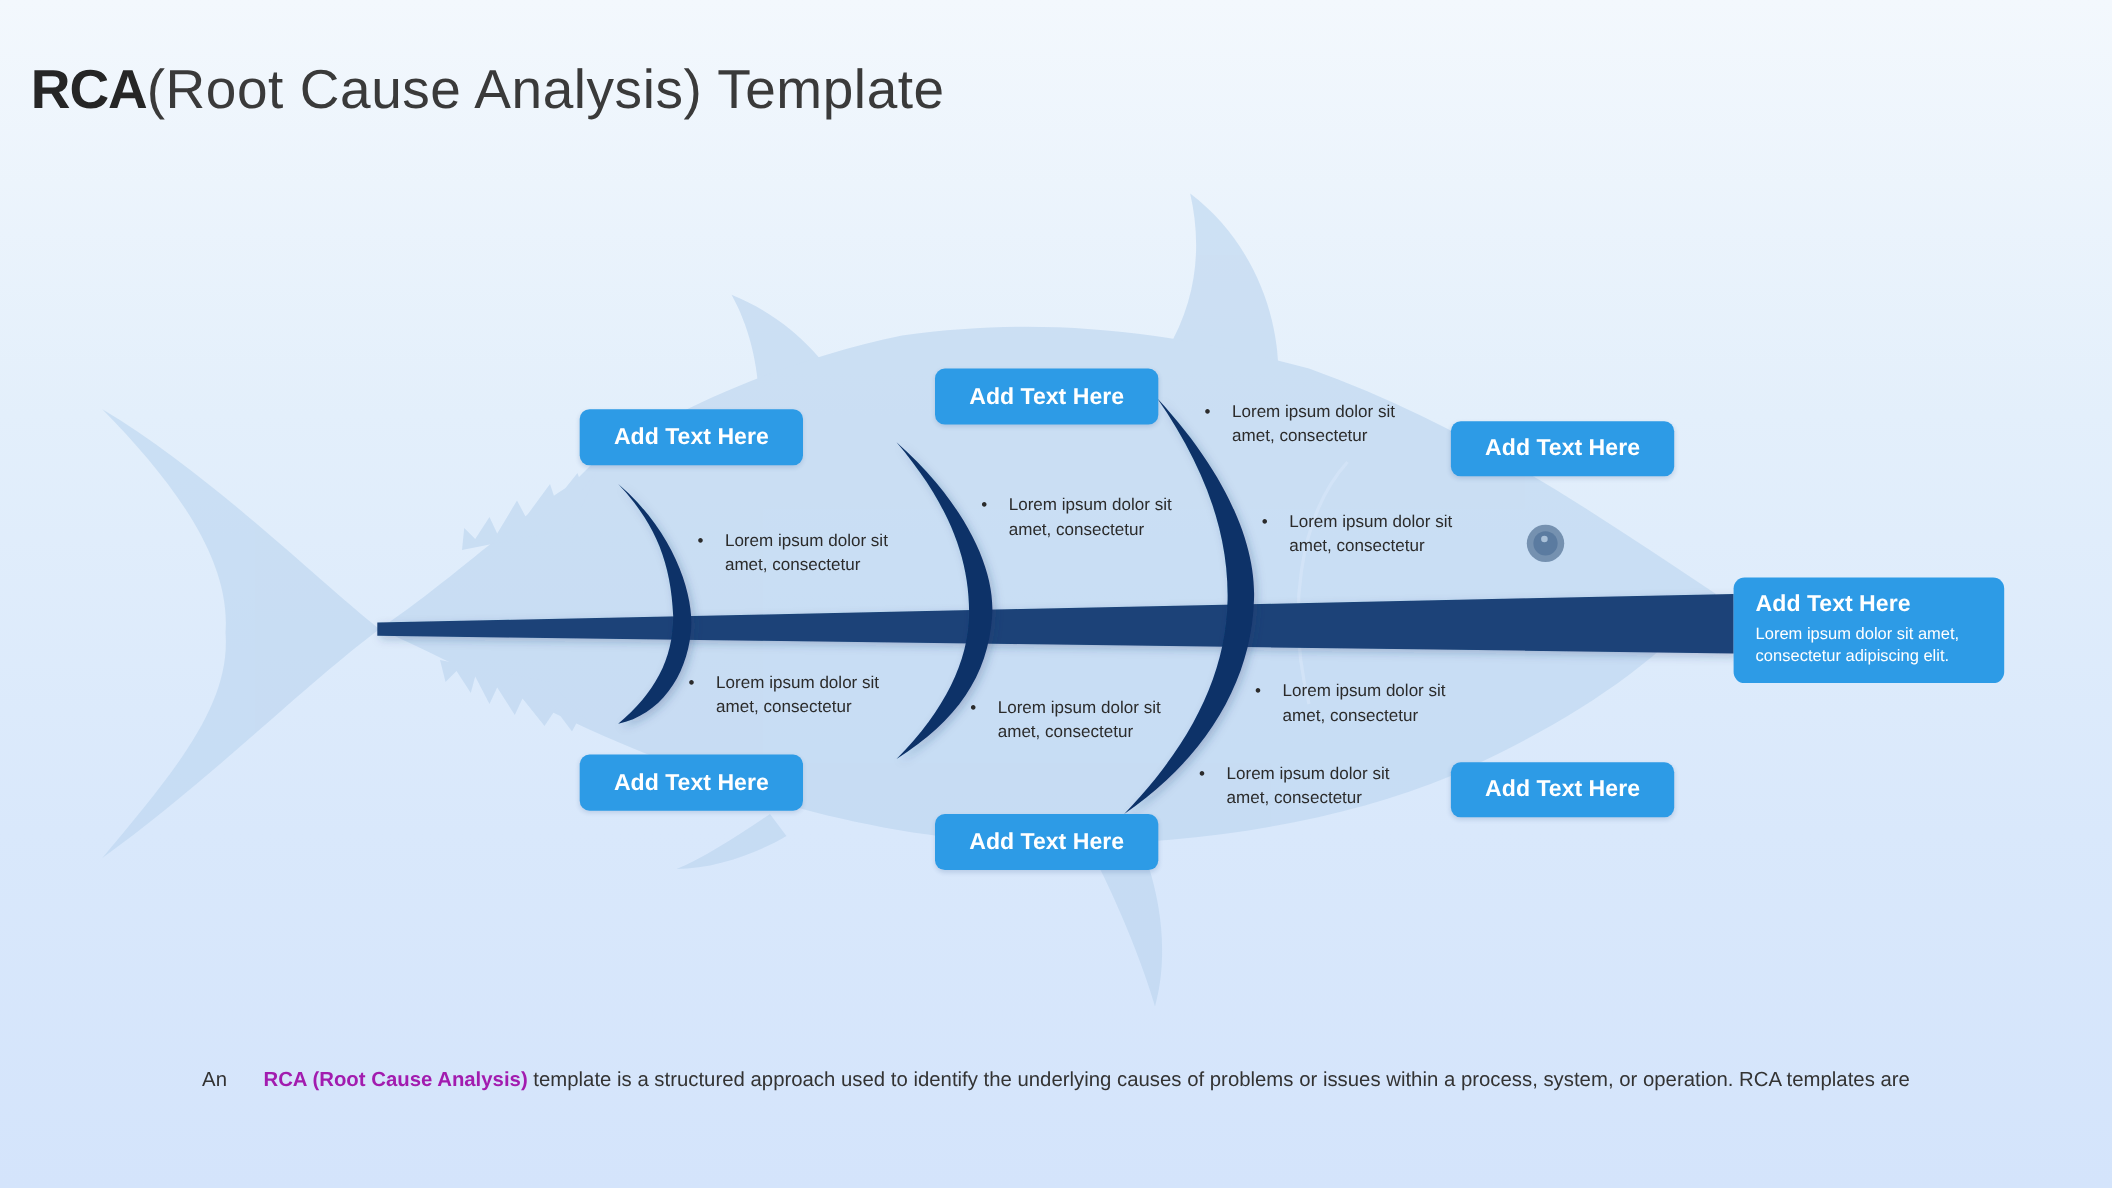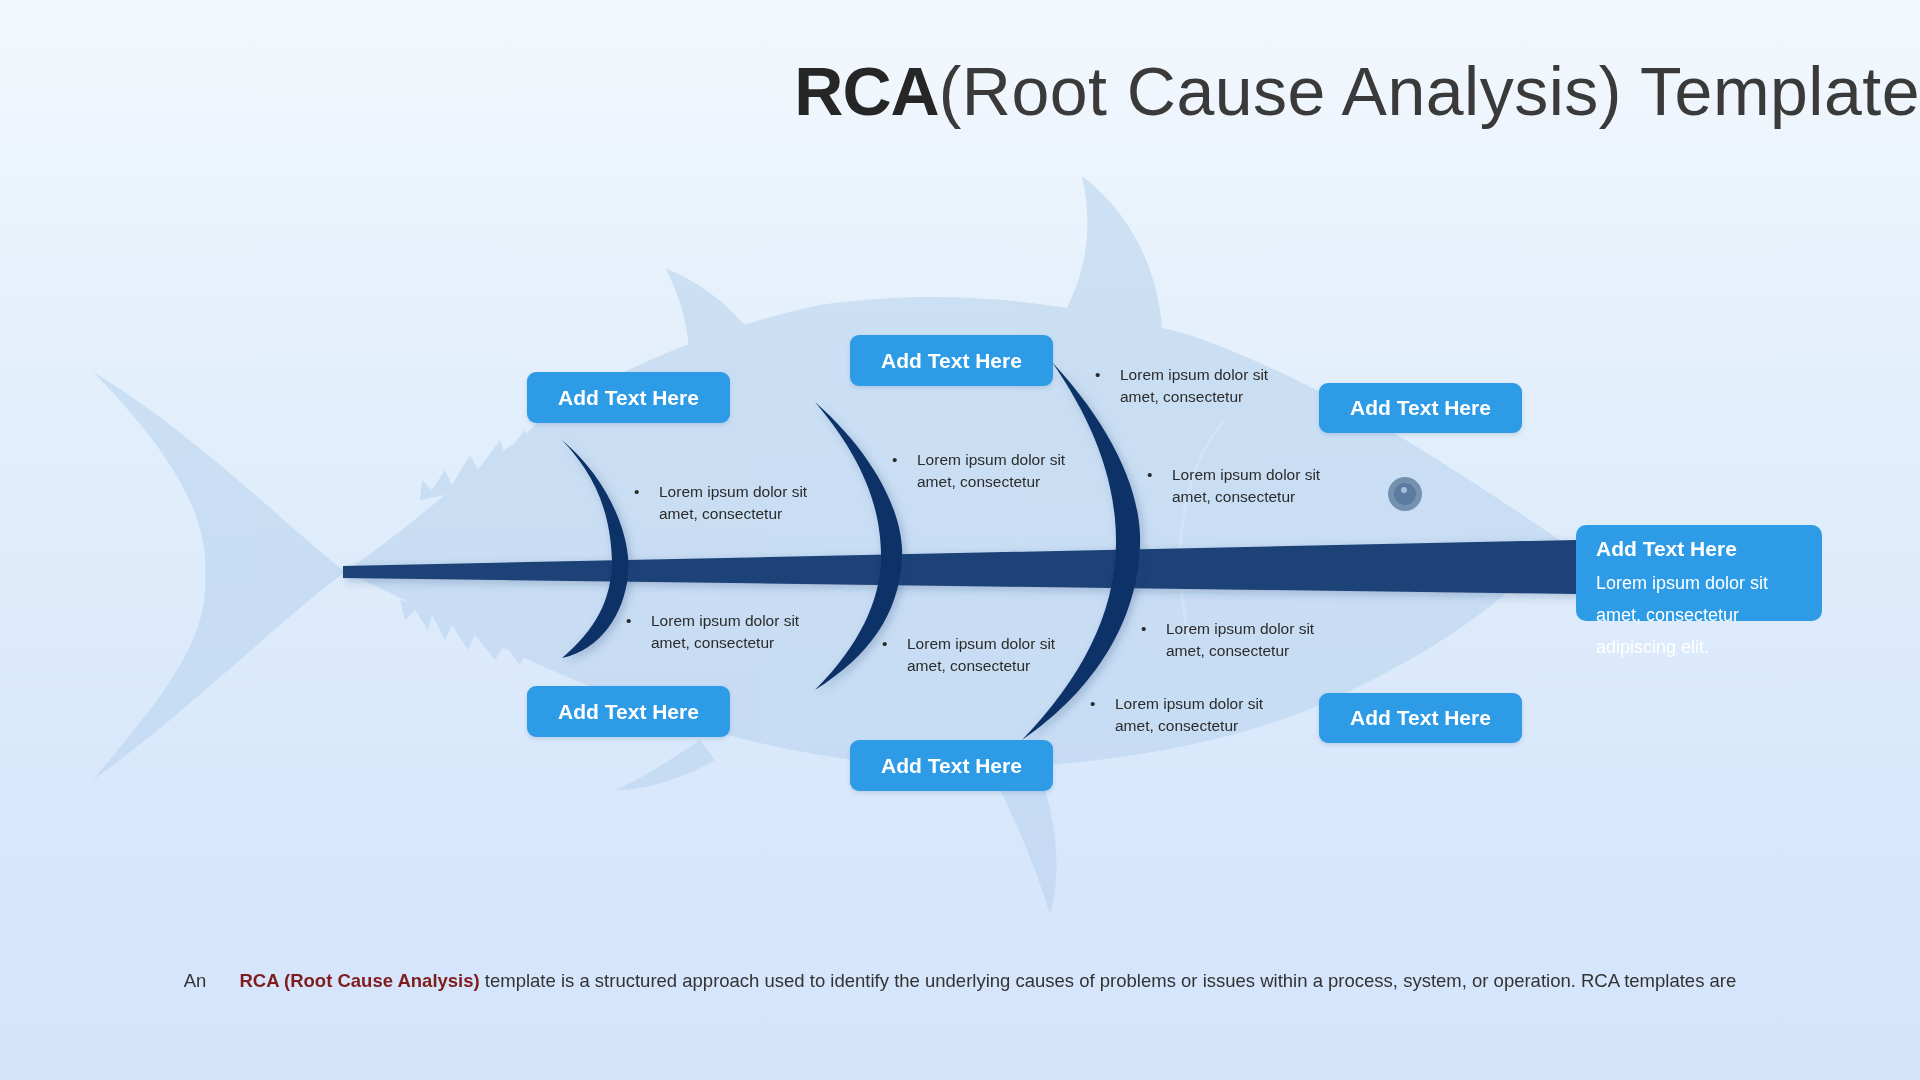--- a/index.html
+++ b/index.html
@@ -2,48 +2,48 @@
 <html><head>
 <meta charset="utf-8">
 <style>
   html, body { margin:0; padding:0; }
   body {
     width:1920px; height:1080px; position:relative; overflow:hidden;
     background: linear-gradient(180deg, #f3f8fd 0%, #e3effb 35%, #d9e8fb 70%, #d4e4fb 100%);
     font-family: "Liberation Sans", sans-serif;
   }
   .title {
-    position:absolute; left:0; right:0; top:52px; text-align:right;
-    font-size:68px; color:#333; letter-spacing:0.5px; white-space:nowrap;padding-left:28px;
+    position:absolute; left:0; right:0; top:52px; text-align:left;
+    font-size:50px; color:#333; letter-spacing:0.5px; white-space:nowrap;padding-left:28px;
   }
   .title b { font-weight:700; color:#262626; letter-spacing:-1px; }
   .title span.light { font-weight:400; color:#3a3a3a; }
   svg.fish { position:absolute; left:0; top:0; }
   .box {
     position:absolute; background:#2d9be6; color:#fff; border-radius:9px;
     display:flex; align-items:center; justify-content:center;
     font-weight:700; font-size:21px; box-sizing:border-box; cursor:pointer;
     box-shadow: 0 2px 4px rgba(30,70,130,0.15);
   }
   .head-box {
     position:absolute; left:1576px; top:525px; width:246px; height:96px;
     background:#2d9be6; border-radius:10px; color:#fff; box-sizing:border-box;
     padding:12px 20px; cursor:pointer;
   }
   .head-box .h { font-weight:700; font-size:21px; margin-bottom:6px; }
-  .head-box .p { font-size:18px; line-height:32px; }
+  .head-box .p { font-size:15px; line-height:20px; }
   .bullet {
     position:absolute; font-size:15.5px; line-height:22px; color:#2b2b2b;
   }
   .bullet .dot { position:absolute; left:-25px; top:0; }
   .desc {
     position:absolute; left:0; right:0; top:968px; text-align:center;
     font-size:18.5px; line-height:26px; color:#333;
   }
-  .desc .hl { color:#7f1d1d; font-weight:700;padding-left:28px; }
+  .desc .hl { color:#a21caf; font-weight:700;padding-left:28px; }
 </style>
 </head>
 <body>
 
 <div class="title">
   <b>RCA</b><span class="light">(Root Cause Analysis) Template</span>
 </div>
 
 <svg class="fish" width="1920" height="1080" viewBox="0 0 1920 1080">
   <defs>

